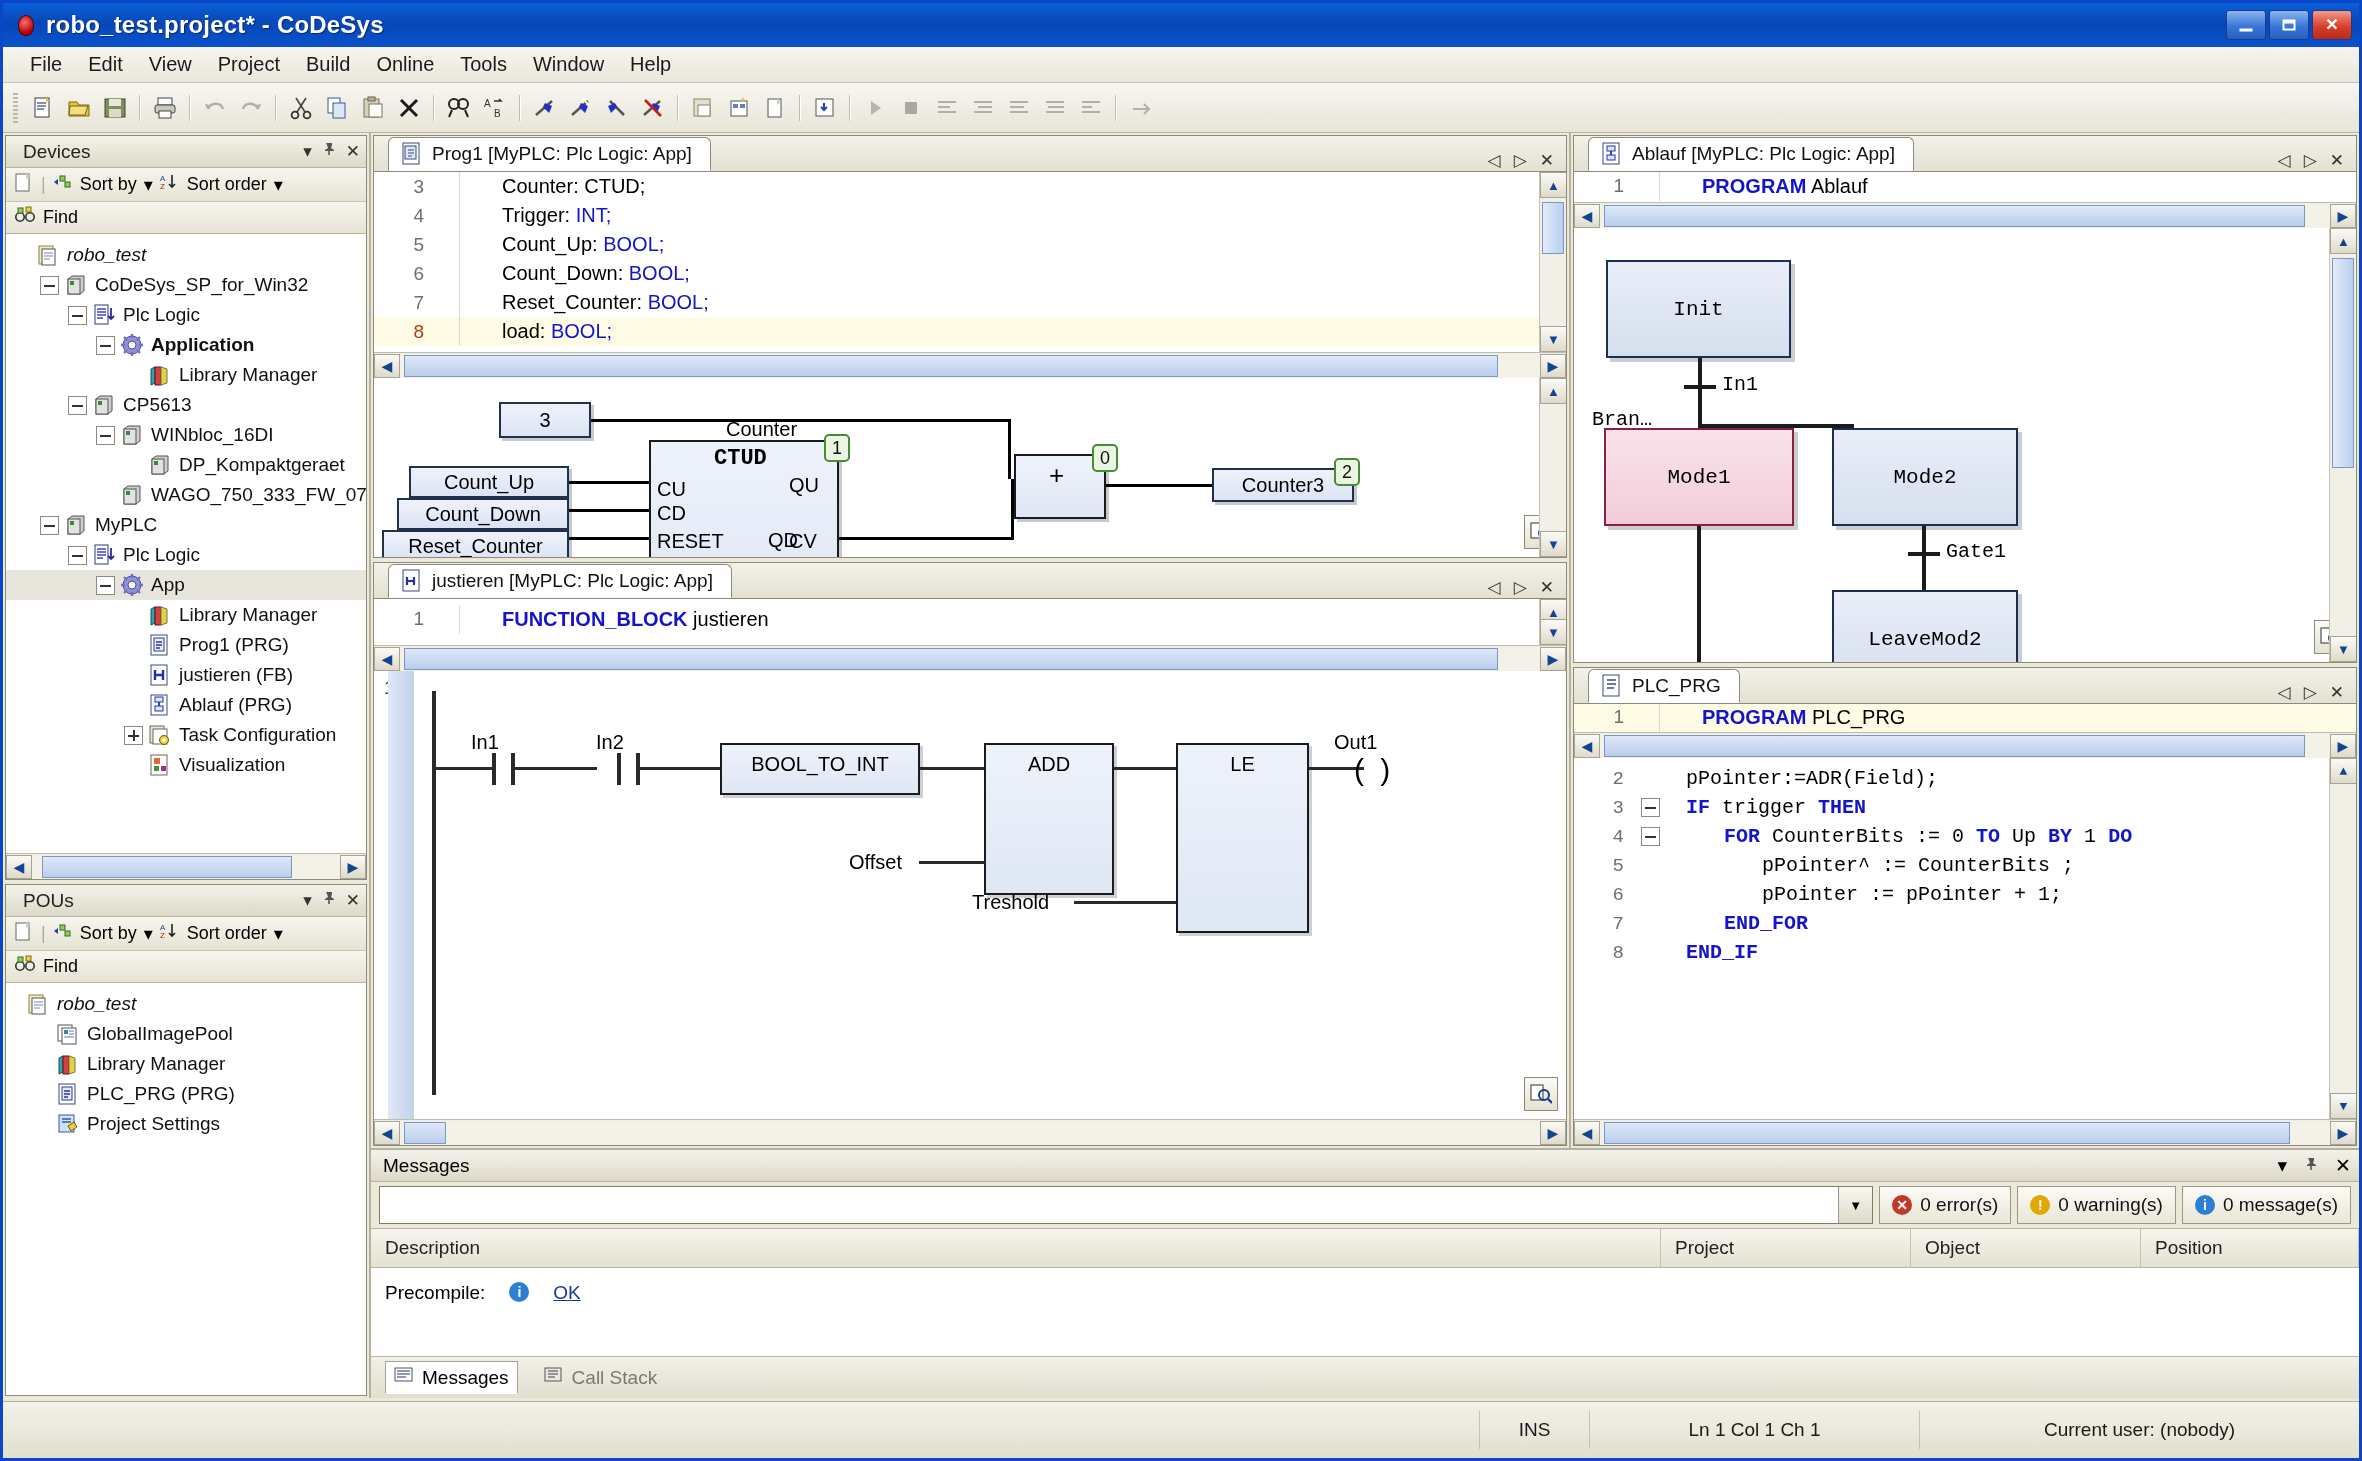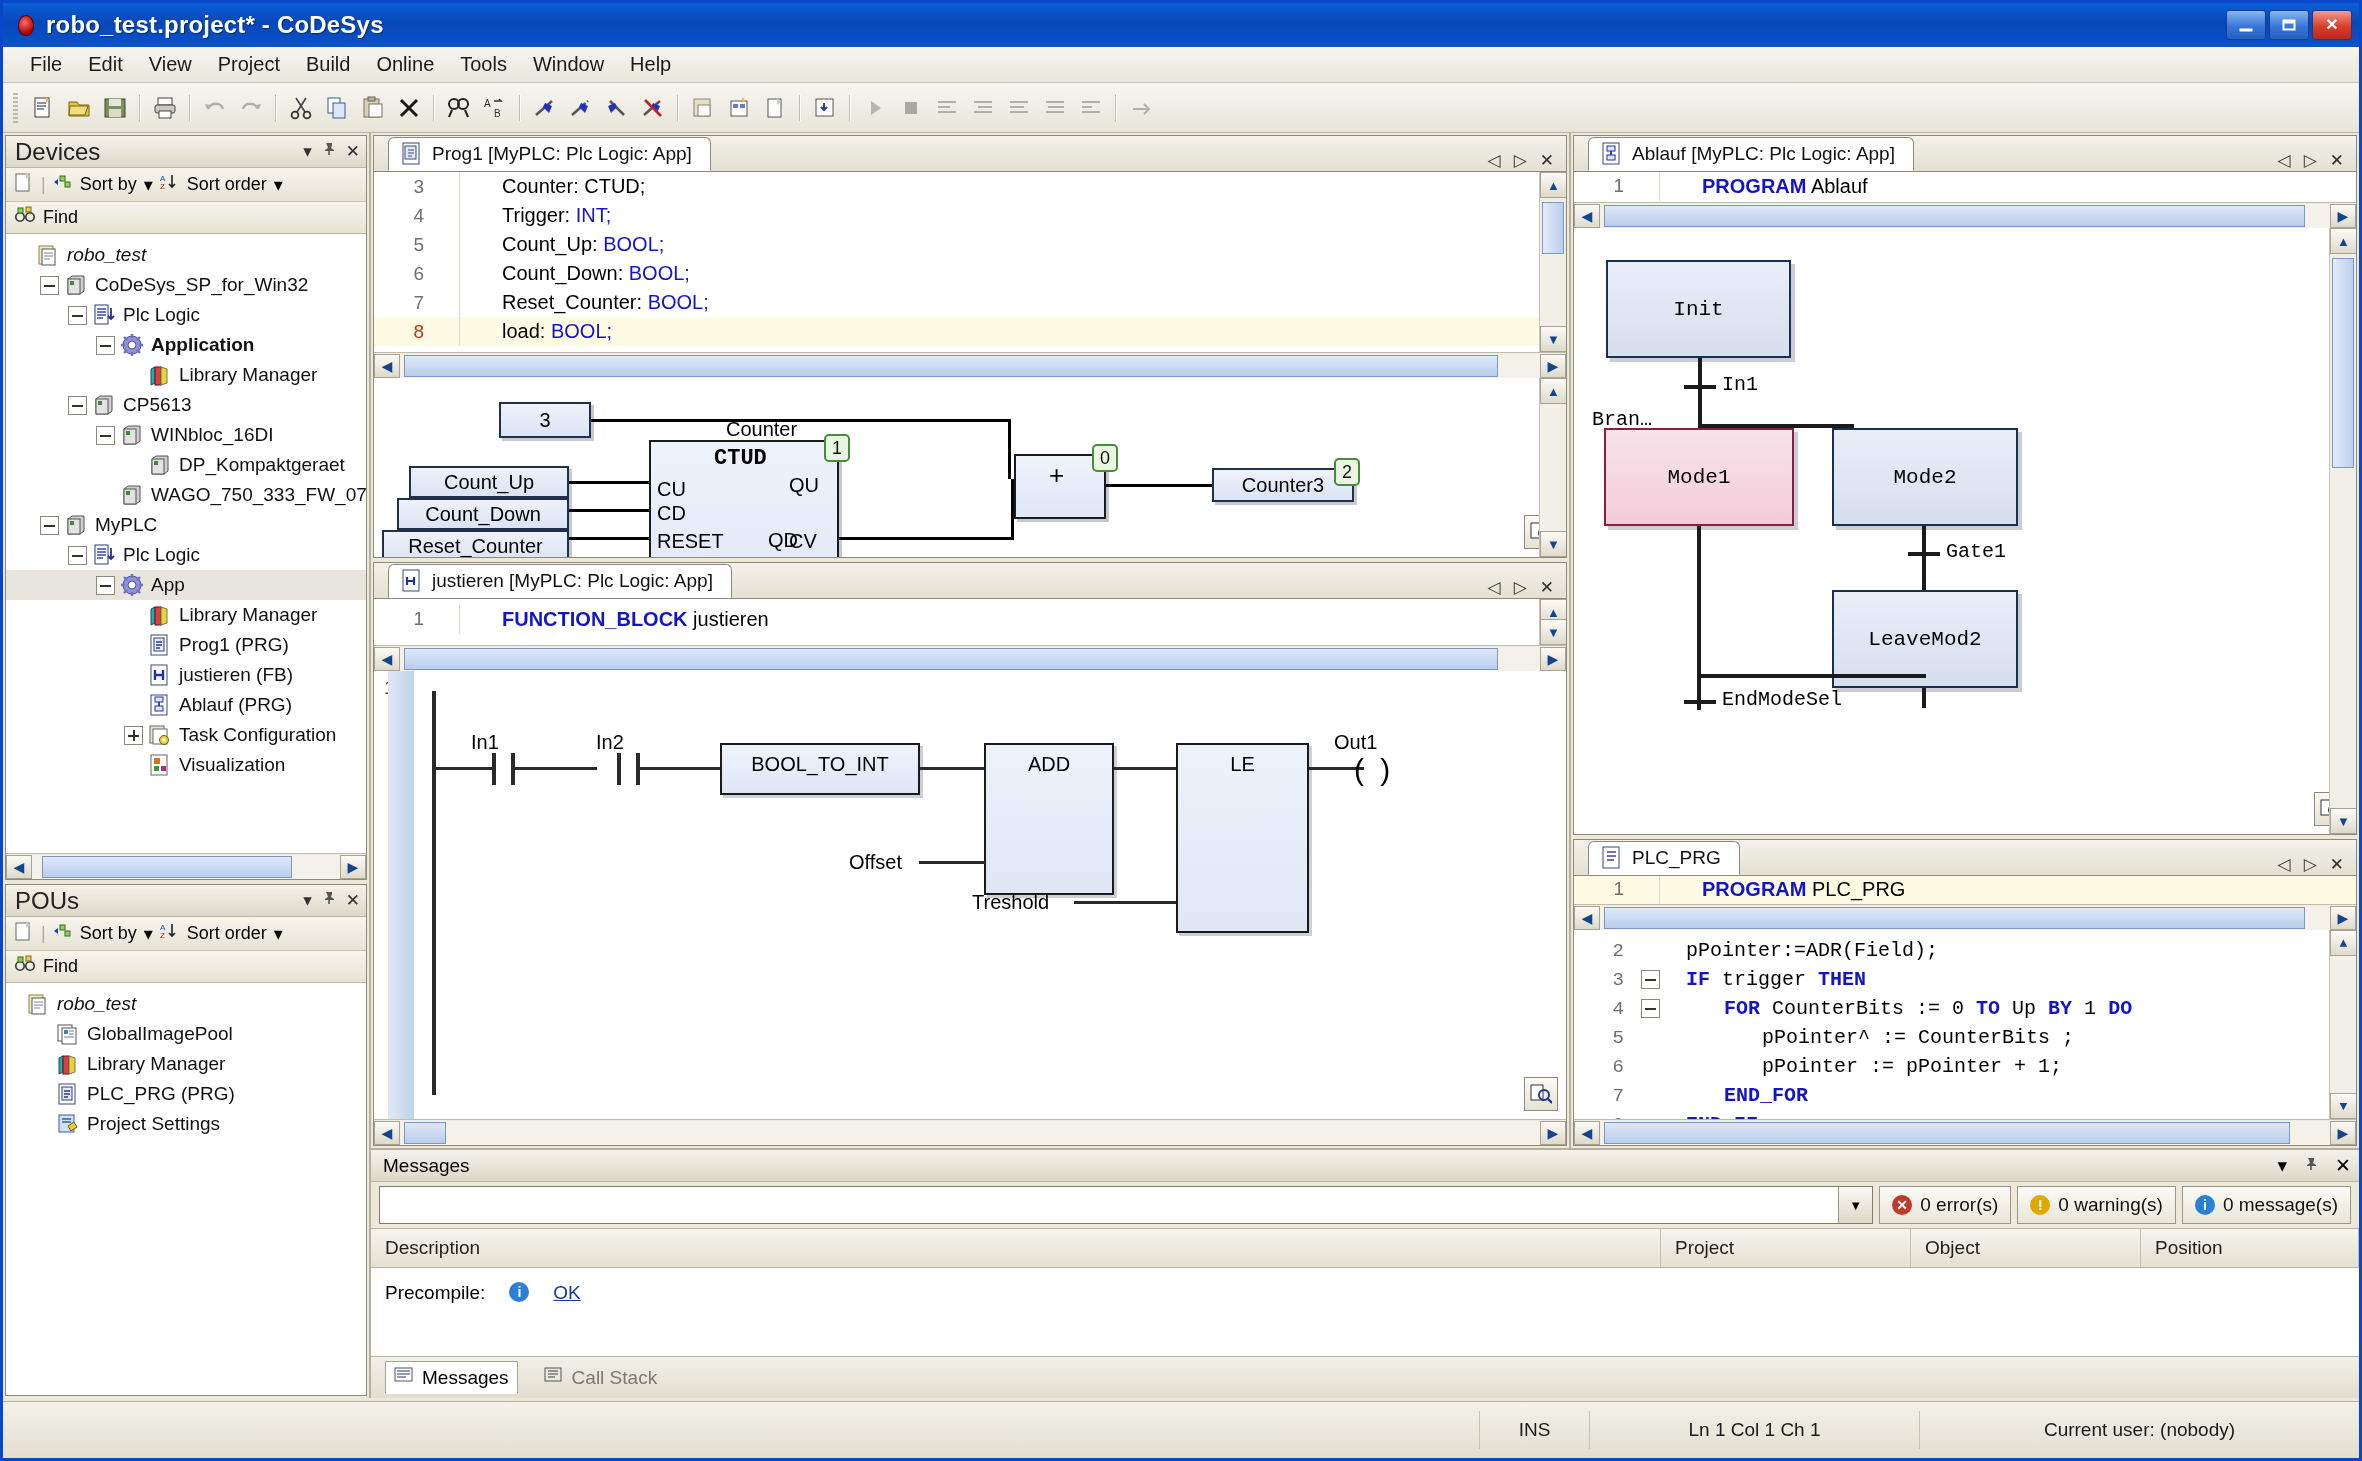--- a/index.html
+++ b/index.html
@@ -51,21 +51,21 @@
 
   
   .body-area{ position:absolute; left:0; top:130px; right:0; bottom:60px; display:flex; }
 
   
   .leftcol{ width:368px; background:#ece9d8; display:flex; flex-direction:column;
             border-right:2px solid #b5b1a1; }
   .panel{ display:flex; flex-direction:column; background:#fff; border:1px solid #8d8a7c; margin:2px;}
   .panel-hd{ height:32px; background:linear-gradient(180deg,#f4f2ea,#ddd9c8);
      display:flex; align-items:center; padding:0 6px 0 9px; border-bottom:1px solid #b9b5a4; }
-  .panel-hd .ttl{ font-size:24px; color:#222; }
+  .panel-hd .ttl{ font-size:19px; color:#222;margin-left:8px; }
   .panel-hd .hd-btns{ margin-left:auto; display:flex; gap:9px; align-items:center; color:#333; font-size:17px;}
   .panel-tools{ height:34px; background:linear-gradient(180deg,#f7f5ed,#e6e3d4);
      display:flex; align-items:center; gap:7px; padding:0 8px; border-bottom:1px solid #c9c5b5; font-size:18px;}
   .panel-tools2{ height:32px; background:linear-gradient(180deg,#f7f5ed,#e6e3d4);
      display:flex; align-items:center; gap:7px; padding:0 8px; border-bottom:1px solid #b9b5a4; font-size:18px;}
   .tree{ flex:1; background:#fff; overflow:hidden; padding:6px 0 0 0; position:relative;}
   .trow{ height:30px; display:flex; align-items:center; font-size:19px; color:#111; white-space:nowrap; padding-left:6px;}
   .trow.sel{ background:#e8e5dc; }
   .trow.bold{ font-weight:bold; }
   .trow.italic{ font-style:italic; }
@@ -954,21 +954,21 @@
               <div class="hs-track">
                   <div class="hs-thumb" style="width:42px;left:4px"></div>
                 </div>
               <div class="hs-arrow">▶</div>
             </div>
           </div>
         </div>
 
         <div class="right-panes">
 
-          <div class="docwin" style="height:700px;">
+          <div class="docwin" style="height:528px;">
             <div class="tabbar">
               <div class="tab">
                 <span class="ico">
                   <svg width="22" height="24" viewBox="0 0 22 24">
                       <rect x="2" y="1" width="16" height="21" fill="#fff" stroke="#3a4a7a"></rect>
                       <rect x="6" y="4" width="8" height="5" fill="#dde6f8" stroke="#2030b0"></rect>
                       <path d="M10 9v4" stroke="#2030b0" stroke-width="1.8"></path>
                       <rect x="6" y="13" width="8" height="5" fill="#dde6f8" stroke="#2030b0"></rect>
                     </svg></span>
                 <span>Ablauf [MyPLC: Plc Logic: App]</span>

